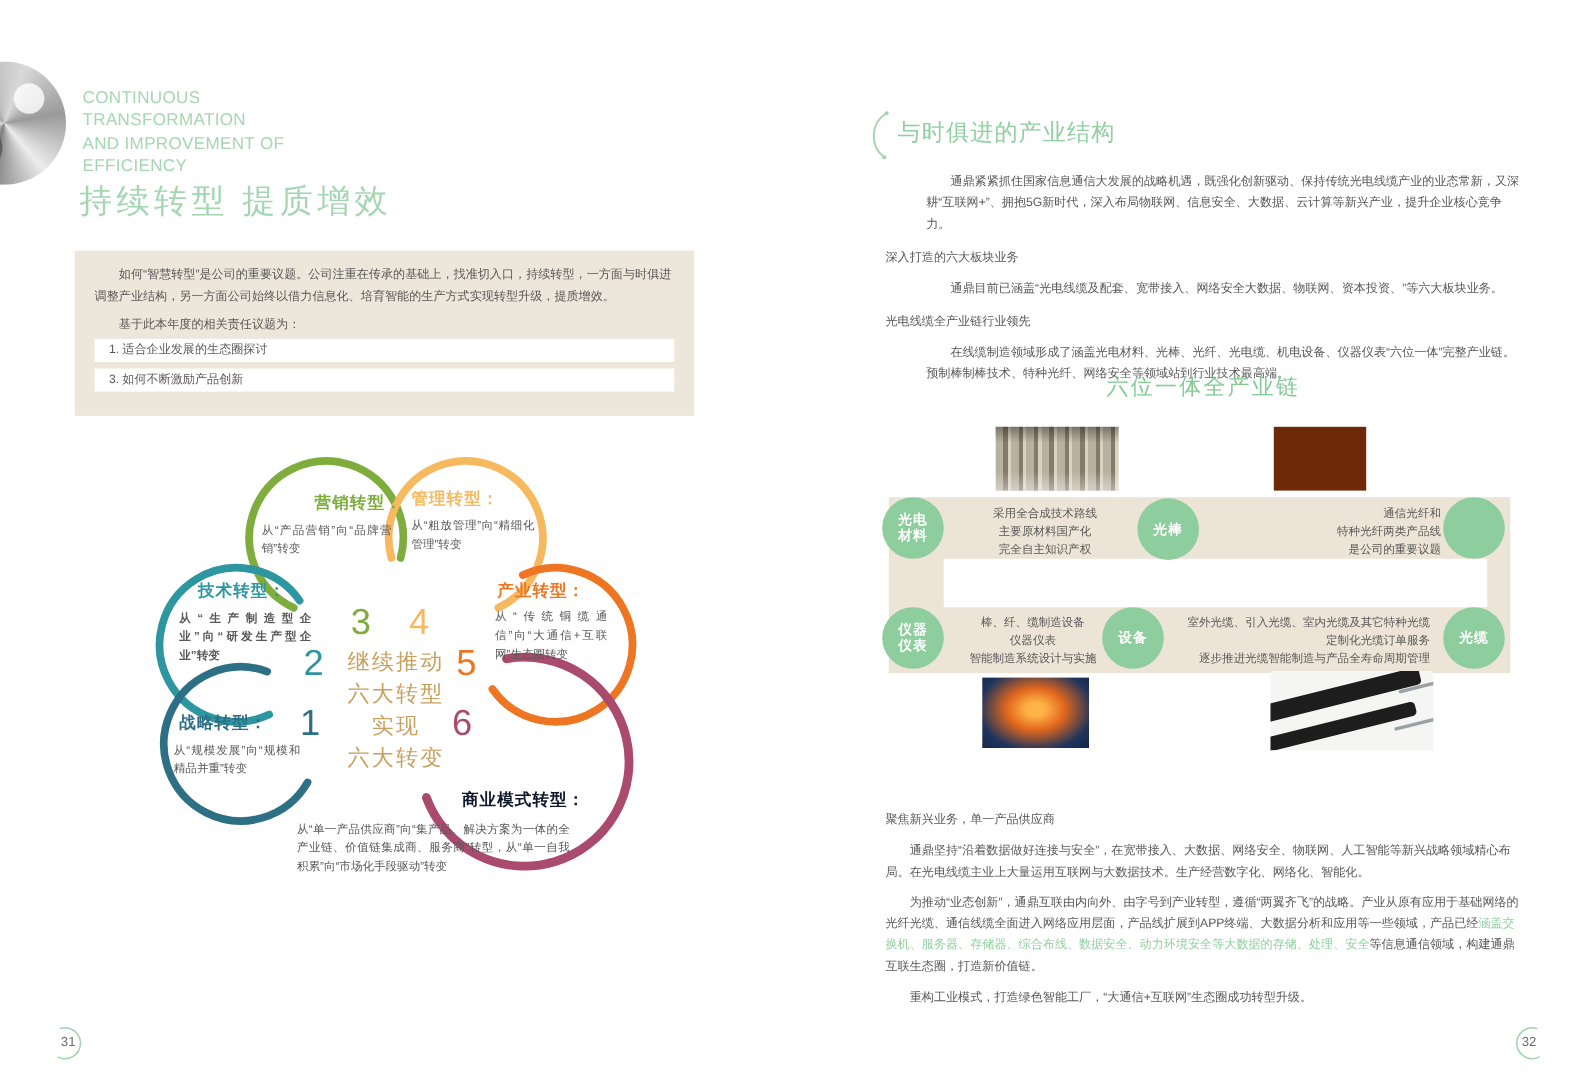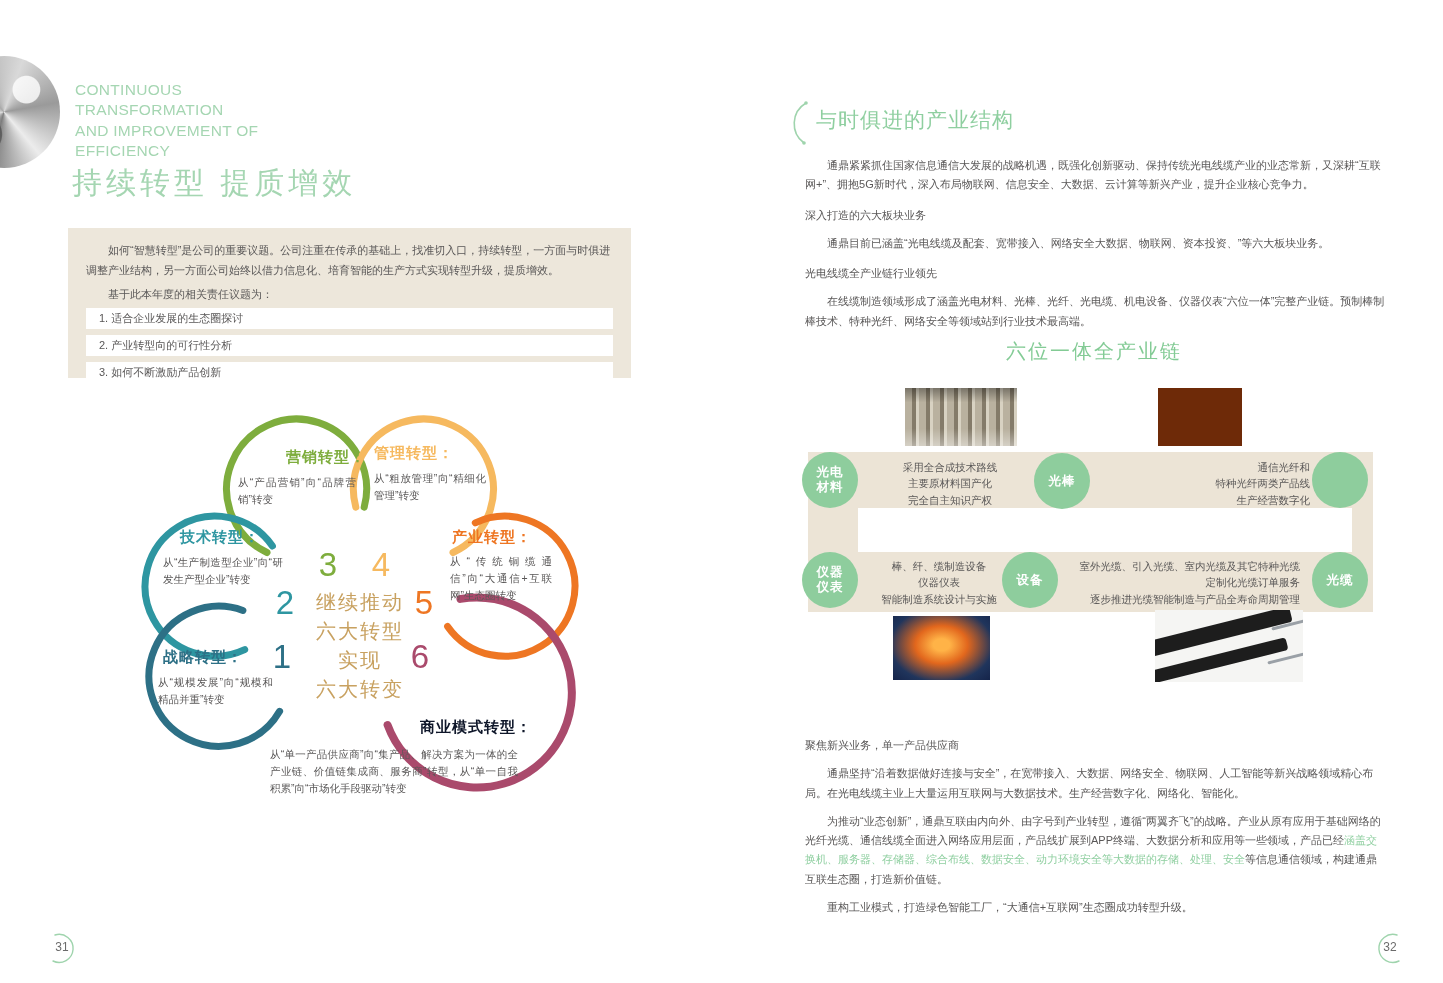--- a/index.html
+++ b/index.html
@@ -27,40 +27,40 @@
   .pt3{stroke:#7ead3d;stroke-width:7;}
   .pt4{stroke:#f6b95f;stroke-width:7;}
   .pt5{stroke:#ee7623;stroke-width:7;}
   .pt6{stroke:#aa4a6c;stroke-width:8;}
 
   .petal-title{position:absolute;font-size:15px;font-weight:bold;letter-spacing:1px;white-space:nowrap;}
   .petal-desc{position:absolute;font-size:10.5px;line-height:1.6;text-align:justify;}
   .t1{color:#2d7086;} .t2{color:#2e96a1;} .t3{color:#7ead3d;margin-left:31px;} .t4{color:#f6b95f;} .t5{color:#ee7623;} .t6{color:#0f172a;}
   .lbl3-t{left:255px;top:448px;} .lbl3-d{left:238px;top:474px;width:118px;}
   .lbl4-t{left:374px;top:444px;} .lbl4-d{left:374px;top:470px;width:112px;}
-  .lbl2-t{left:180px;top:528px;} .lbl2-d{left:163px;top:554px;width:120px;}
+  .lbl2-t{left:180px;top:528px;} .lbl2-d{left:163px;top:554px;width:120px;font-weight:bold;}
   .lbl5-t{left:452px;top:528px;} .lbl5-d{left:450px;top:553px;width:102px;}
   .lbl1-t{left:163px;top:648px;text-align:center;} .lbl1-d{left:158px;top:674px;width:115px;}
   .lbl6-t{left:420px;top:718px;} .lbl6-d{left:270px;top:746px;width:248px;}
 
   .pnum{position:absolute;width:34px;text-align:center;font-size:33px;}
   .n1{left:265px;top:638px;color:#2d7086;}
   .n2{left:268px;top:584px;color:#2e96a1;}
   .n3{left:311px;top:546px;color:#7ead3d;}
   .n4{left:364px;top:546px;color:#f6b95f;}
   .n5{left:407px;top:584px;color:#ee7623;}
   .n6{left:403px;top:638px;color:#aa4a6c;}
   .center-text{position:absolute;left:298px;top:588px;width:124px;text-align:center;color:#c8a160;font-size:20px;line-height:1.45;letter-spacing:2px;}
 
   
   .section-head{position:absolute;left:786px;top:98px;display:flex;align-items:flex-start;}
   .section-title{color:#8fcfa0;font-size:21px;letter-spacing:1px;margin:8px 0 0 4px;}
   .rp-text{position:absolute;left:805px;top:156px;width:582px;font-size:11px;line-height:1.75;}
   .rp-text p{margin:0 0 9px 0;}
-  .rp-text .ind{text-indent:2em;}
+  .rp-text .ind{text-indent:2em;margin-left:37px;}
   .rp-text .sub{margin:11px 0 9px 0;}
   .chain-title{position:absolute;left:805px;top:338px;width:578px;text-align:center;color:#83cb95;font-size:20px;letter-spacing:2px;font-family:Liberation Mono, monospace;}
 
   .photo{position:absolute;}
   .photo-spools{left:905px;top:388px;width:112px;height:58px;
     background:linear-gradient(180deg,rgba(0,0,0,.35),rgba(0,0,0,0) 25%,rgba(0,0,0,0) 70%,rgba(255,255,255,.4)),
     repeating-linear-gradient(90deg,#b9b19f 0 7px,#847b69 7px 11px,#d8d2c2 11px 14px);}
   .photo-furnace{left:1158px;top:388px;width:84px;height:58px;
     background:radial-gradient(circle at 45% 50%,#fff3c0 0 8%,#f6a623 30%,#c8571a 60%,#literal 0,#6e2a08 100%);
     background-color:#6e2a08;}
@@ -113,21 +113,20 @@
       <div>AND IMPROVEMENT OF</div>
       <div>EFFICIENCY</div>
     </div>
 
     <div class="cn-title">持续转型  提质增效</div>
 
     <div class="intro-box">
       <div class="para">如何“智慧转型”是公司的重要议题。公司注重在传承的基础上，找准切入口，持续转型，一方面与时俱进调整产业结构，另一方面公司始终以借力信息化、培育智能的生产方式实现转型升级，提质增效。</div>
       <div class="lead">基于此本年度的相关责任议题为：</div>
       <div class="topic-row">1. 适合企业发展的生态圈探讨</div>
-      <div class="topic-row">2. 产业转型向的可行性分析</div>
       <div class="topic-row">3. 如何不断激励产品创新</div>
     </div>
 
     <svg class="flower-svg" width="470" height="460" viewBox="0 0 470 460">
       <path class="pt3" d="M239.2 102.2 A70 70 0 1 0 142 147.5"></path>
       <path class="pt4" d="M328 147.5 A70 70 0 1 0 230.8 102.2"></path>
       <path class="pt2" d="M147.4 141 A70 70 0 1 0 119.7 244.6"></path>
       <path class="pt5" d="M322.6 221.4 A70 70 0 1 0 350.3 117.8"></path>
       <path class="pt1" d="M117.9 205.5 A70 70 0 1 0 154.6 306.3"></path>
       <path class="pt6" d="M262.6 320 A95 95 0 1 0 335.4 193.9"></path>
@@ -201,21 +200,21 @@
     <div class="band-window"></div>
 
     <div class="band-text bt-r1l">
       <div>采用全合成技术路线</div>
       <div>主要原材料国产化</div>
       <div>完全自主知识产权</div>
     </div>
     <div class="band-text bt-r1r">
       <div>通信光纤和</div>
       <div>特种光纤两类产品线</div>
-      <div>生产经营数字化</div>
+      <div>是公司的重要议题</div>
     </div>
     <div class="band-text bt-r2l">
       <div>棒、纤、缆制造设备</div>
       <div>仪器仪表</div>
       <div>智能制造系统设计与实施</div>
     </div>
     <div class="band-text bt-r2r">
       <div>室外光缆、引入光缆、室内光缆及其它特种光缆</div>
       <div>定制化光缆订单服务</div>
       <div>逐步推进光缆智能制造与产品全寿命周期管理</div>

